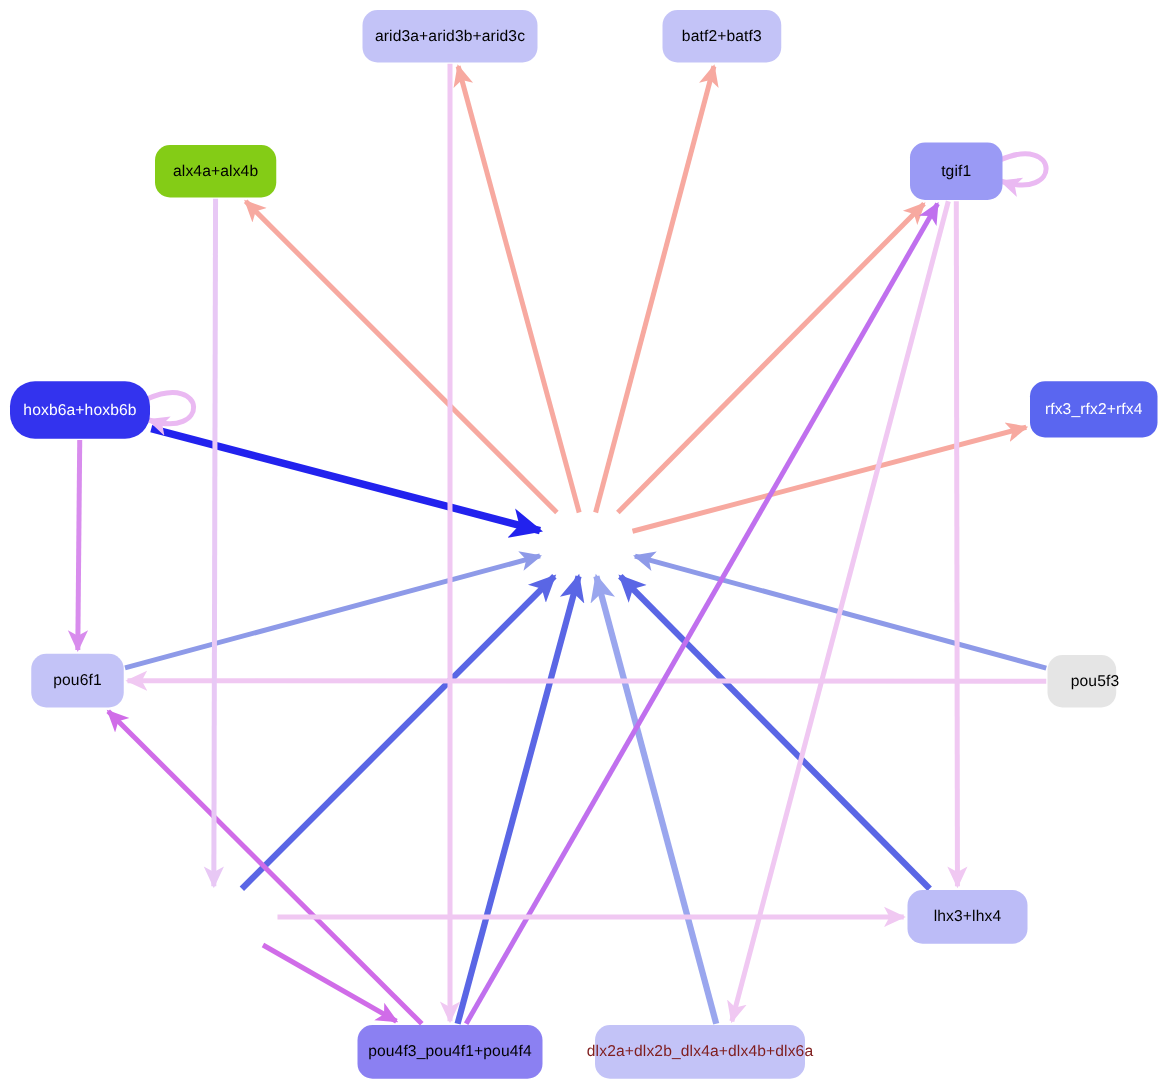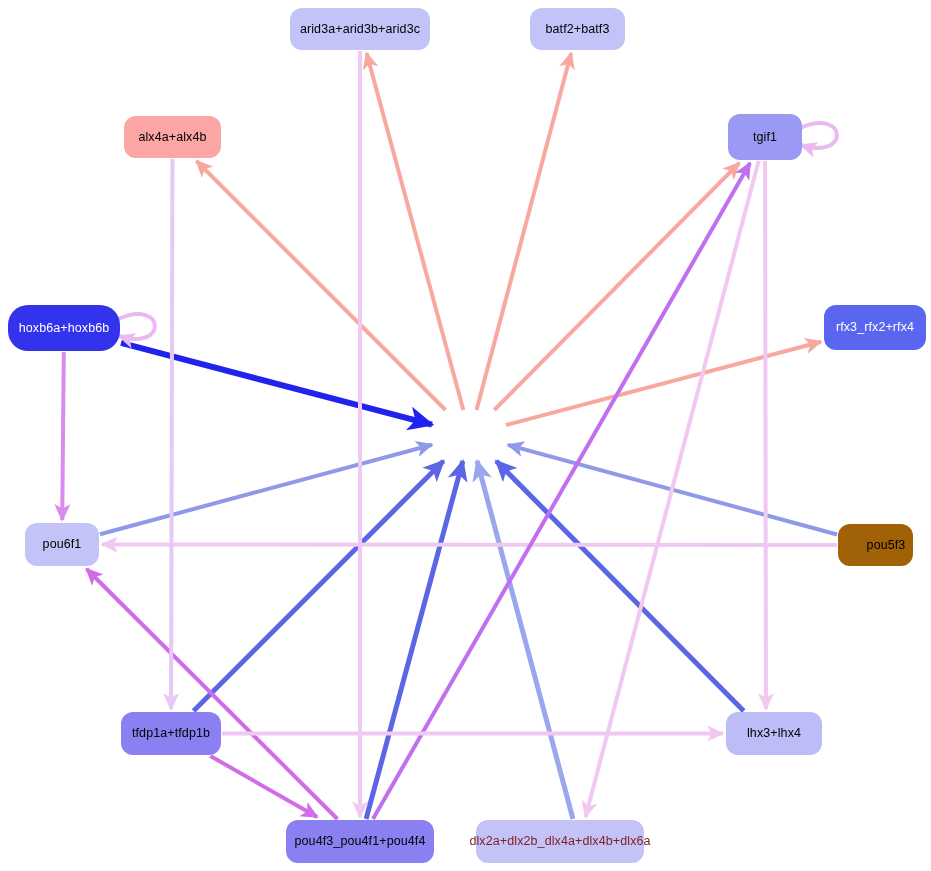--- a/index.html
+++ b/index.html
@@ -74,40 +74,37 @@
       <line x1="765.0402347024309" y1="161" x2="765.9589270746019" y2="709" stroke="#f0c8f2" stroke-width="4" stroke-linecap="butt" marker-end="url(#mf0c8f2)"></line>
       <line x1="372.9347054648687" y1="819" x2="750.0532292405961" y2="163" stroke="#c070ee" stroke-width="4" stroke-linecap="butt" marker-end="url(#mc070ee)"></line>
       <line x1="222" y1="733.5" x2="723" y2="733.5" stroke="#f0c8f2" stroke-width="4" stroke-linecap="butt" marker-end="url(#mf0c8f2)"></line>
     </svg>
 <div class="node" style="left: 290px; top: 8px; width: 140px; height: 42px; background: rgb(195, 195, 247); color: rgb(0, 0, 0);">
       <span>arid3a+arid3b+arid3c</span>
     </div>
     <div class="node" style="left: 530px; top: 8px; width: 95px; height: 42px; background: rgb(195, 195, 247); color: rgb(0, 0, 0);">
       <span>batf2+batf3</span>
     </div>
-    <div class="node" style="left: 124px; top: 116px; width: 97px; height: 42px; background: #fca5a5; color: rgb(0, 0, 0);">
+    <div class="node" style="left: 124px; top: 116px; width: 97px; height: 42px; background: #84cc16; color: rgb(0, 0, 0);">
       <span>alx4a+alx4b</span>
     </div>
     <div class="node" style="left: 728px; top: 114px; width: 74px; height: 46px; background: rgb(154, 154, 245); color: #000000;">
       <span>tgif1</span>
     </div>
     <div class="node" style="left: 8px; top: 305px; width: 112px; height: 46px; background: rgb(51, 51, 238); color: rgb(255, 255, 255); border-radius: 20px;">
       <span>hoxb6a+hoxb6b</span>
     </div>
     <div class="node" style="left: 824px; top: 305px; width: 102px; height: 45px; background: rgb(90, 102, 240); color: rgb(255, 255, 255);">
       <span>rfx3_rfx2+rfx4</span>
     </div>
     <div class="node" style="left: 25px; top: 523px; width: 74px; height: 43px; background: rgb(195, 195, 247); color: #000000;">
       <span>pou6f1</span>
     </div>
-    <div class="node" style="left: 838px; top: 524px; width: 75px; height: 42px; background: #a16207; color: rgb(0, 0, 0); padding-left: 21px;">
+    <div class="node" style="left: 838px; top: 524px; width: 55px; height: 42px; background: #e5e5e5; color: rgb(0, 0, 0); padding-left: 21px;">
       <span>pou5f3</span>
-    </div>
-    <div class="node" style="left: 121px; top: 712px; width: 100px; height: 43px; background: rgb(139, 128, 242); color: rgb(0, 0, 0);">
-      <span>tfdp1a+tfdp1b</span>
     </div>
     <div class="node" style="left: 726px; top: 712px; width: 96px; height: 43px; background: rgb(188, 188, 247); color: rgb(0, 0, 0);">
       <span>lhx3+lhx4</span>
     </div>
     <div class="node" style="left: 286px; top: 820px; width: 148px; height: 43px; background: rgb(139, 128, 242); color: rgb(0, 0, 0);">
       <span>pou4f3_pou4f1+pou4f4</span>
     </div>
     <div class="node" style="left: 476px; top: 820px; width: 168px; height: 43px; background: rgb(195, 195, 247); color: #7f1d1d;">
       <span>dlx2a+dlx2b_dlx4a+dlx4b+dlx6a</span>
     </div>

